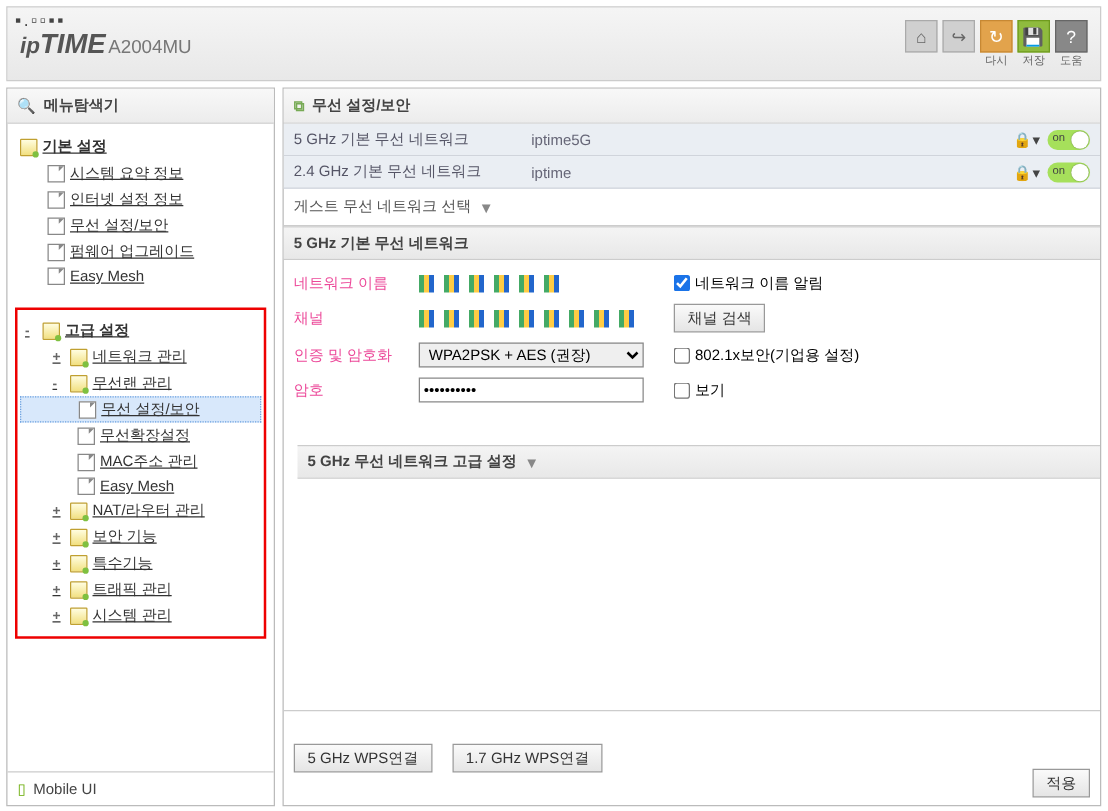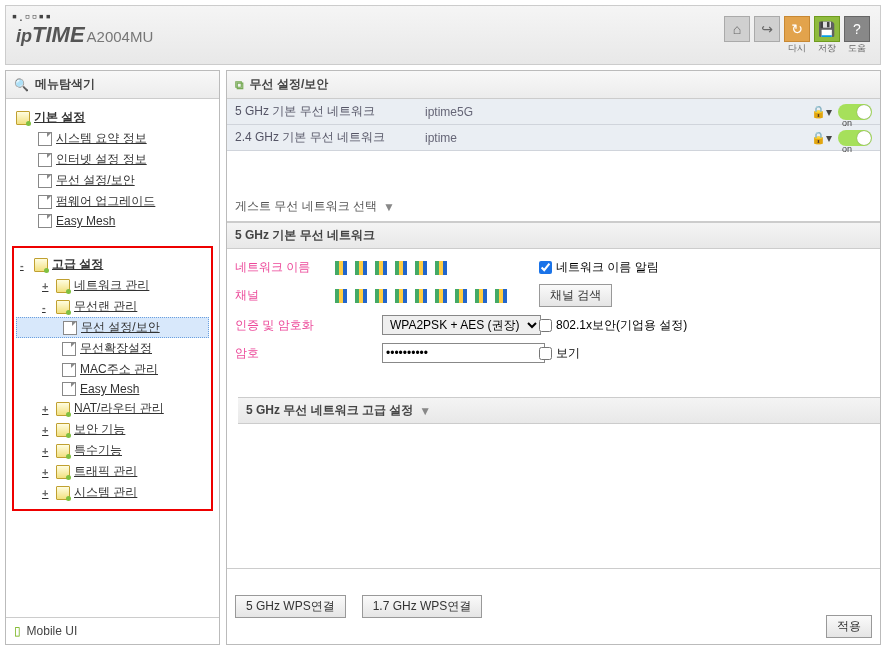--- a/index.html
+++ b/index.html
@@ -83,43 +83,43 @@
 .toggle-wrap { display:flex; align-items:center; gap:6px;}
 .lock-ico { font-size:12px; color:#444;}
 .toggle {
   width:34px; height:16px; border-radius:10px; background:#ccc; position:relative;
 }
 .toggle.on { background:#a6e05b;}
 .toggle::after{
   content:""; position:absolute; width:14px; height:14px; border-radius:50%; background:#fff; top:1px; right:1px;
   box-shadow:0 0 1px rgba(0,0,0,.5);
 }
-.toggle .txt { position:absolute; left:4px; top:14px; font-size:9px; color:#444;text-align:right;}
+.toggle .txt { position:absolute; left:4px; top:1px; font-size:9px; color:#444;text-align:right;}
 .guest-row {
   border-bottom:1px solid #ccc; padding:6px 8px; color:#555;
-  display:flex; align-items:center; gap:6px;margin-top:41px;
+  display:flex; align-items:center; gap:6px;
 }
 .section-title {
   background:linear-gradient(#f4f4f4,#e8e8e8);
   border-top:1px solid #ccc; border-bottom:1px solid #ccc;
   padding:4px 8px; font-weight:bold; color:#444;
 }
 .form-area { padding:6px 8px; }
 .form-row { display:flex; align-items:center; padding:4px 0;}
 .form-row .flabel { width:100px; color:#ec4899;}
 .form-row .fval { width:200px; display:flex; gap:6px; align-items:center;}
 .form-row .fextra { display:flex; align-items:center; gap:4px; margin-left:4px;}
 .obscured {
   display:inline-block; width:120px; height:14px;
   background: repeating-linear-gradient(90deg,#4a6,#4a6 4px,#fc4 4px,#fc4 8px,#26c 8px,#26c 12px,#fff 12px,#fff 20px);
   filter:blur(0.3px);
 }
 .obscured.wide{width:180px;}
 input[type=text],input[type=password],select {
-  border:1px solid #888; padding:1px 3px; font-size:12px; height:20px;margin-left:47px;
+  border:1px solid #888; padding:1px 3px; font-size:12px; height:20px;
 }
 .btn {
   background:linear-gradient(#fafafa,#e5e5e5);
   border:1px solid #999; padding:2px 10px; font-size:12px; color:#333; cursor:pointer;
 }
 .adv-section {
   margin-top:24px;
   background:linear-gradient(#f4f4f4,#e8e8e8);
   border-top:1px solid #ccc; border-bottom:1px solid #ccc;
   padding:4px 8px; font-weight:bold; color:#444;

